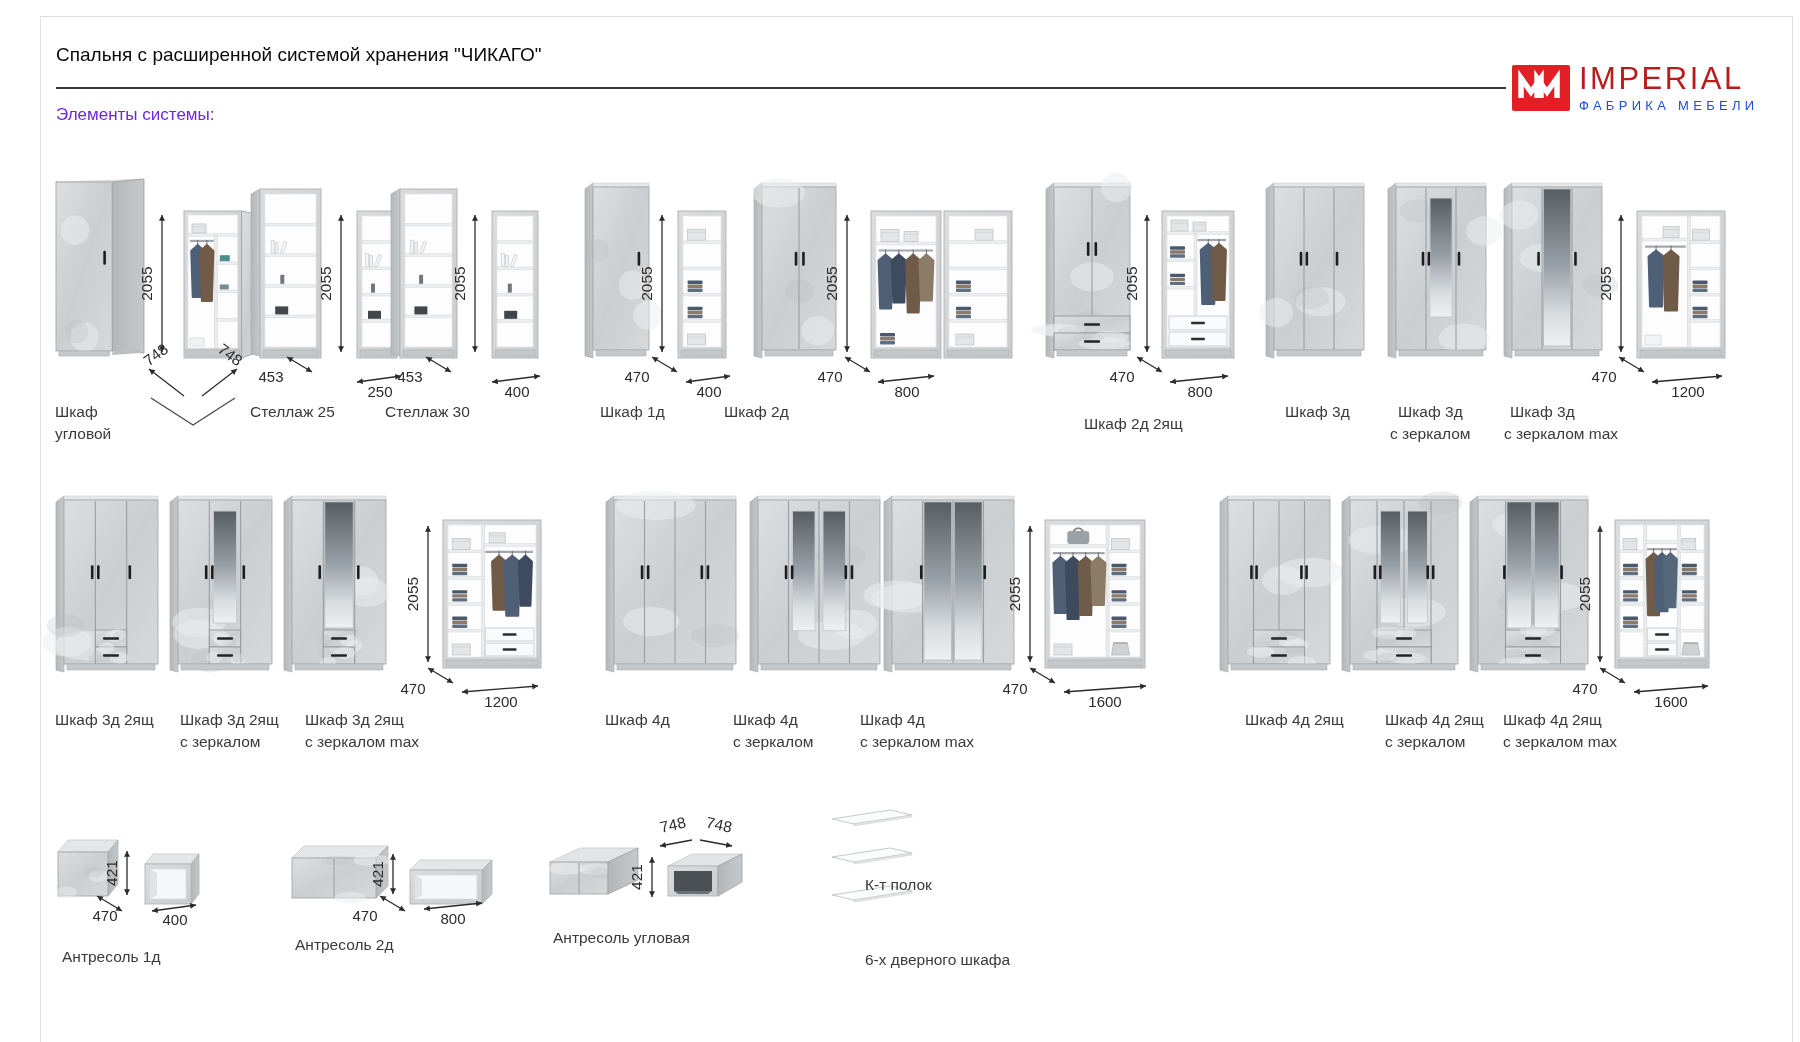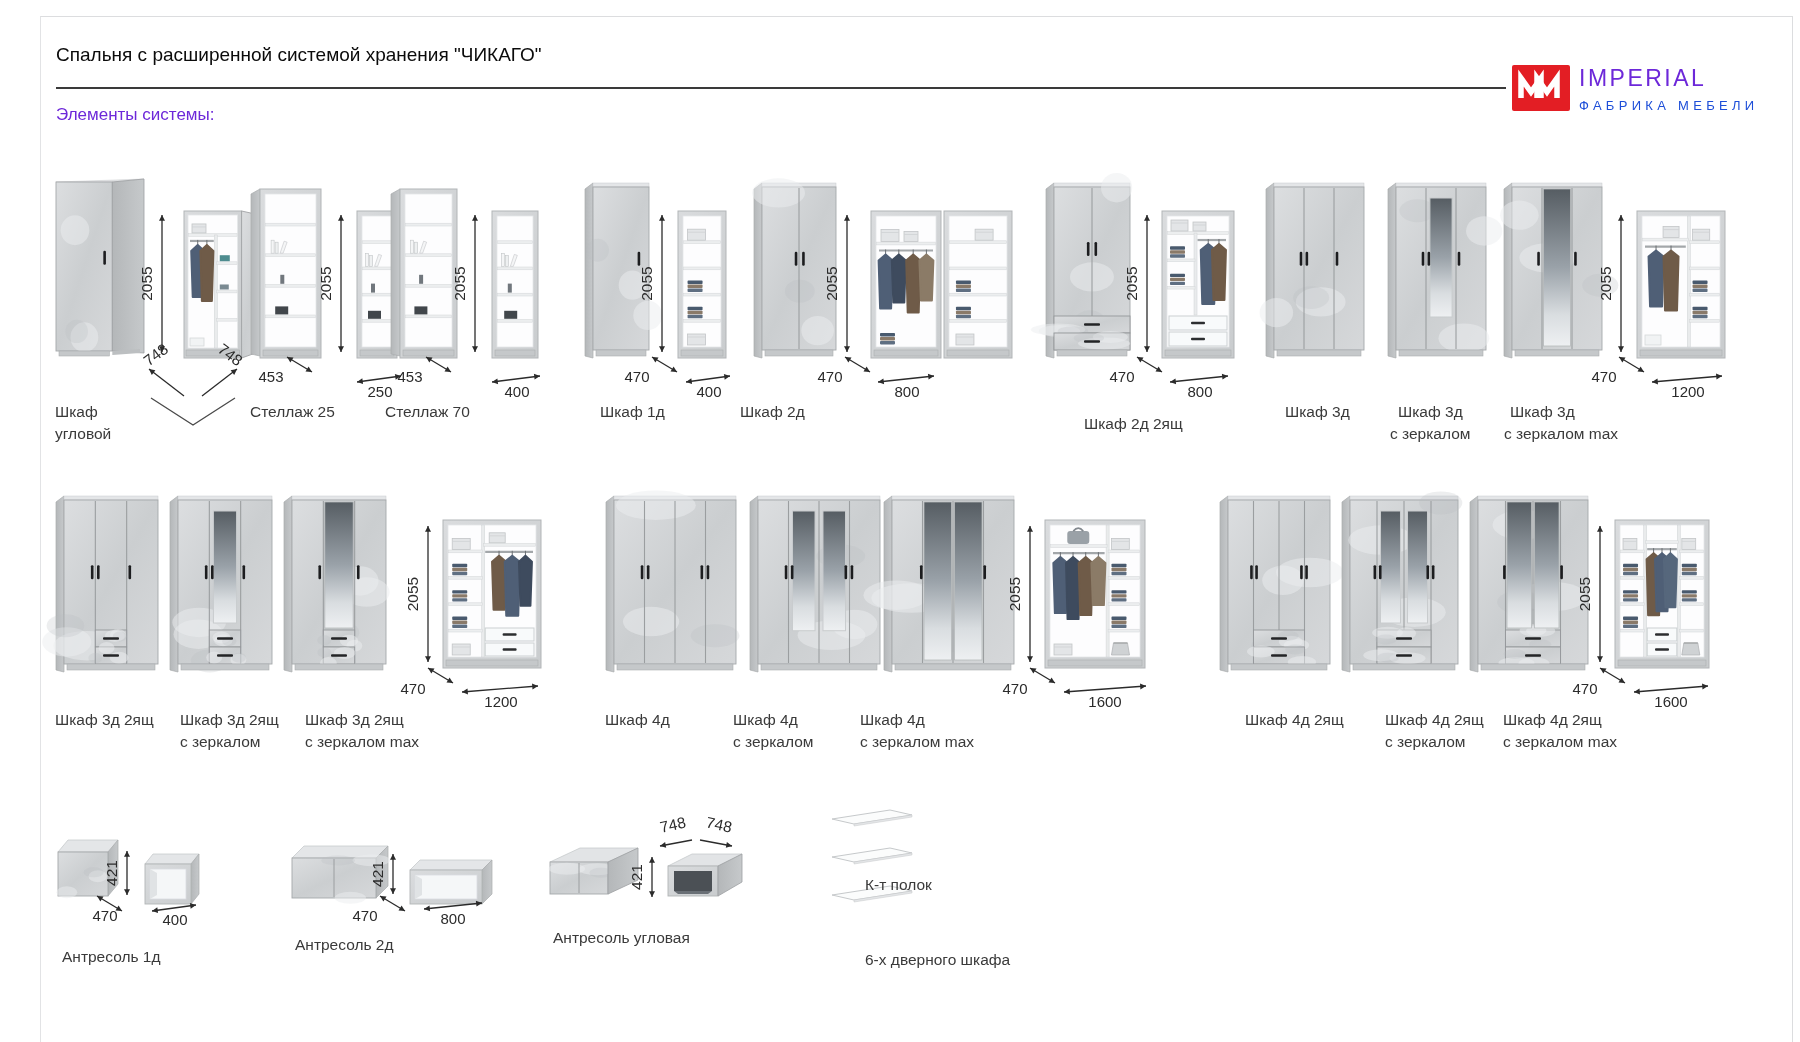--- a/index.html
+++ b/index.html
@@ -3,21 +3,21 @@
 <meta charset="utf-8">
 <style>
   html,body{margin:0;padding:0;background:#ffffff;}
   body{width:1800px;height:1042px;position:relative;font-family:"Liberation Sans",sans-serif;overflow:hidden;}
   #frame{position:absolute;left:40px;top:16px;width:1751px;height:1026px;border-top:1px solid #dcdddf;border-left:1px solid #e2e3e5;border-right:1px solid #dcdddf;pointer-events:none;}
   #page-title{position:absolute;left:56px;top:44px;font-size:19px;font-weight:normal;color:#0b0b0b;white-space:nowrap;}
   #title-rule{position:absolute;left:56px;top:87px;width:1450px;border-top:2px solid #3a3a3a;}
   #subtitle{position:absolute;left:56px;top:105px;font-size:17px;color:#6d28d9;white-space:nowrap;}
   #logo{position:absolute;left:1512px;top:62px;display:flex;align-items:flex-start;}
   #logo .mark{width:58px;height:46px;margin-right:9px;margin-top:3px;}
-  #logo .brand{font-size:23px;line-height:33px;letter-spacing:2.5px;color:#6d28d9;white-space:nowrap;}
+  #logo .brand{font-size:31px;line-height:33px;letter-spacing:2.5px;color:#b91c1c;white-space:nowrap;}
   #logo .tagline{font-size:13px;letter-spacing:4.3px;color:#1d4ed8;margin-top:3px;white-space:nowrap;}
   #gfx{position:absolute;left:0;top:0;width:1800px;height:1042px;}
   #labels{position:absolute;left:0;top:0;width:1800px;height:869px;pointer-events:none;}
   .item-label{position:absolute;font-size:15.5px;color:#3a3a3a;white-space:nowrap;}
   svg text{font-family:"Liberation Sans",sans-serif;}
 </style>
 </head>
 <body>
 
 <div id="frame"></div>
@@ -855,23 +855,23 @@
         <polygon points="832,857 890,848 912,853 854,862" fill="#fbfcfc" stroke="#c6c9cb" stroke-width="1" stroke-linejoin="round"></polygon>
         <polygon points="854,862 912,853 912,855 854,864" fill="#e4e6e8" stroke="#c6c9cb" stroke-width="0.5" stroke-linejoin="round"></polygon>
         <polygon points="832,895 890,886 912,891 854,900" fill="#fbfcfc" stroke="#c6c9cb" stroke-width="1" stroke-linejoin="round"></polygon>
         <polygon points="854,900 912,891 912,893 854,902" fill="#e4e6e8" stroke="#c6c9cb" stroke-width="0.5" stroke-linejoin="round"></polygon>
       </g>
     </svg></div>
 <div id="labels">
     <div class="item-label" style="left: 55px; top: 403px;">Шкаф</div>
     <div class="item-label" style="left: 55px; top: 425px;">угловой</div>
     <div class="item-label" style="left: 250px; top: 403px;">Стеллаж 25</div>
-    <div class="item-label" style="left: 385px; top: 403px;">Стеллаж 70</div>
+    <div class="item-label" style="left: 385px; top: 403px;">Стеллаж 30</div>
     <div class="item-label" style="left: 600px; top: 403px;">Шкаф 1д</div>
-    <div class="item-label" style="left: 740px; top: 403px;">Шкаф 2д</div>
+    <div class="item-label" style="left: 724px; top: 403px;">Шкаф 2д</div>
     <div class="item-label" style="left: 1084px; top: 403px; margin-top: 12px;">Шкаф 2д 2ящ</div>
     <div class="item-label" style="left: 1285px; top: 403px;">Шкаф 3д</div>
     <div class="item-label" style="left: 1398px; top: 403px;">Шкаф 3д</div>
     <div class="item-label" style="left: 1390px; top: 425px;">с зеркалом</div>
     <div class="item-label" style="left: 1510px; top: 403px;">Шкаф 3д</div>
     <div class="item-label" style="left: 1504px; top: 425px;">с зеркалом max</div>
     <div class="item-label" style="left: 55px; top: 711px;">Шкаф 3д 2ящ</div>
     <div class="item-label" style="left: 180px; top: 711px;">Шкаф 3д 2ящ</div>
     <div class="item-label" style="left: 180px; top: 733px;">с зеркалом</div>
     <div class="item-label" style="left: 305px; top: 711px;">Шкаф 3д 2ящ</div>

